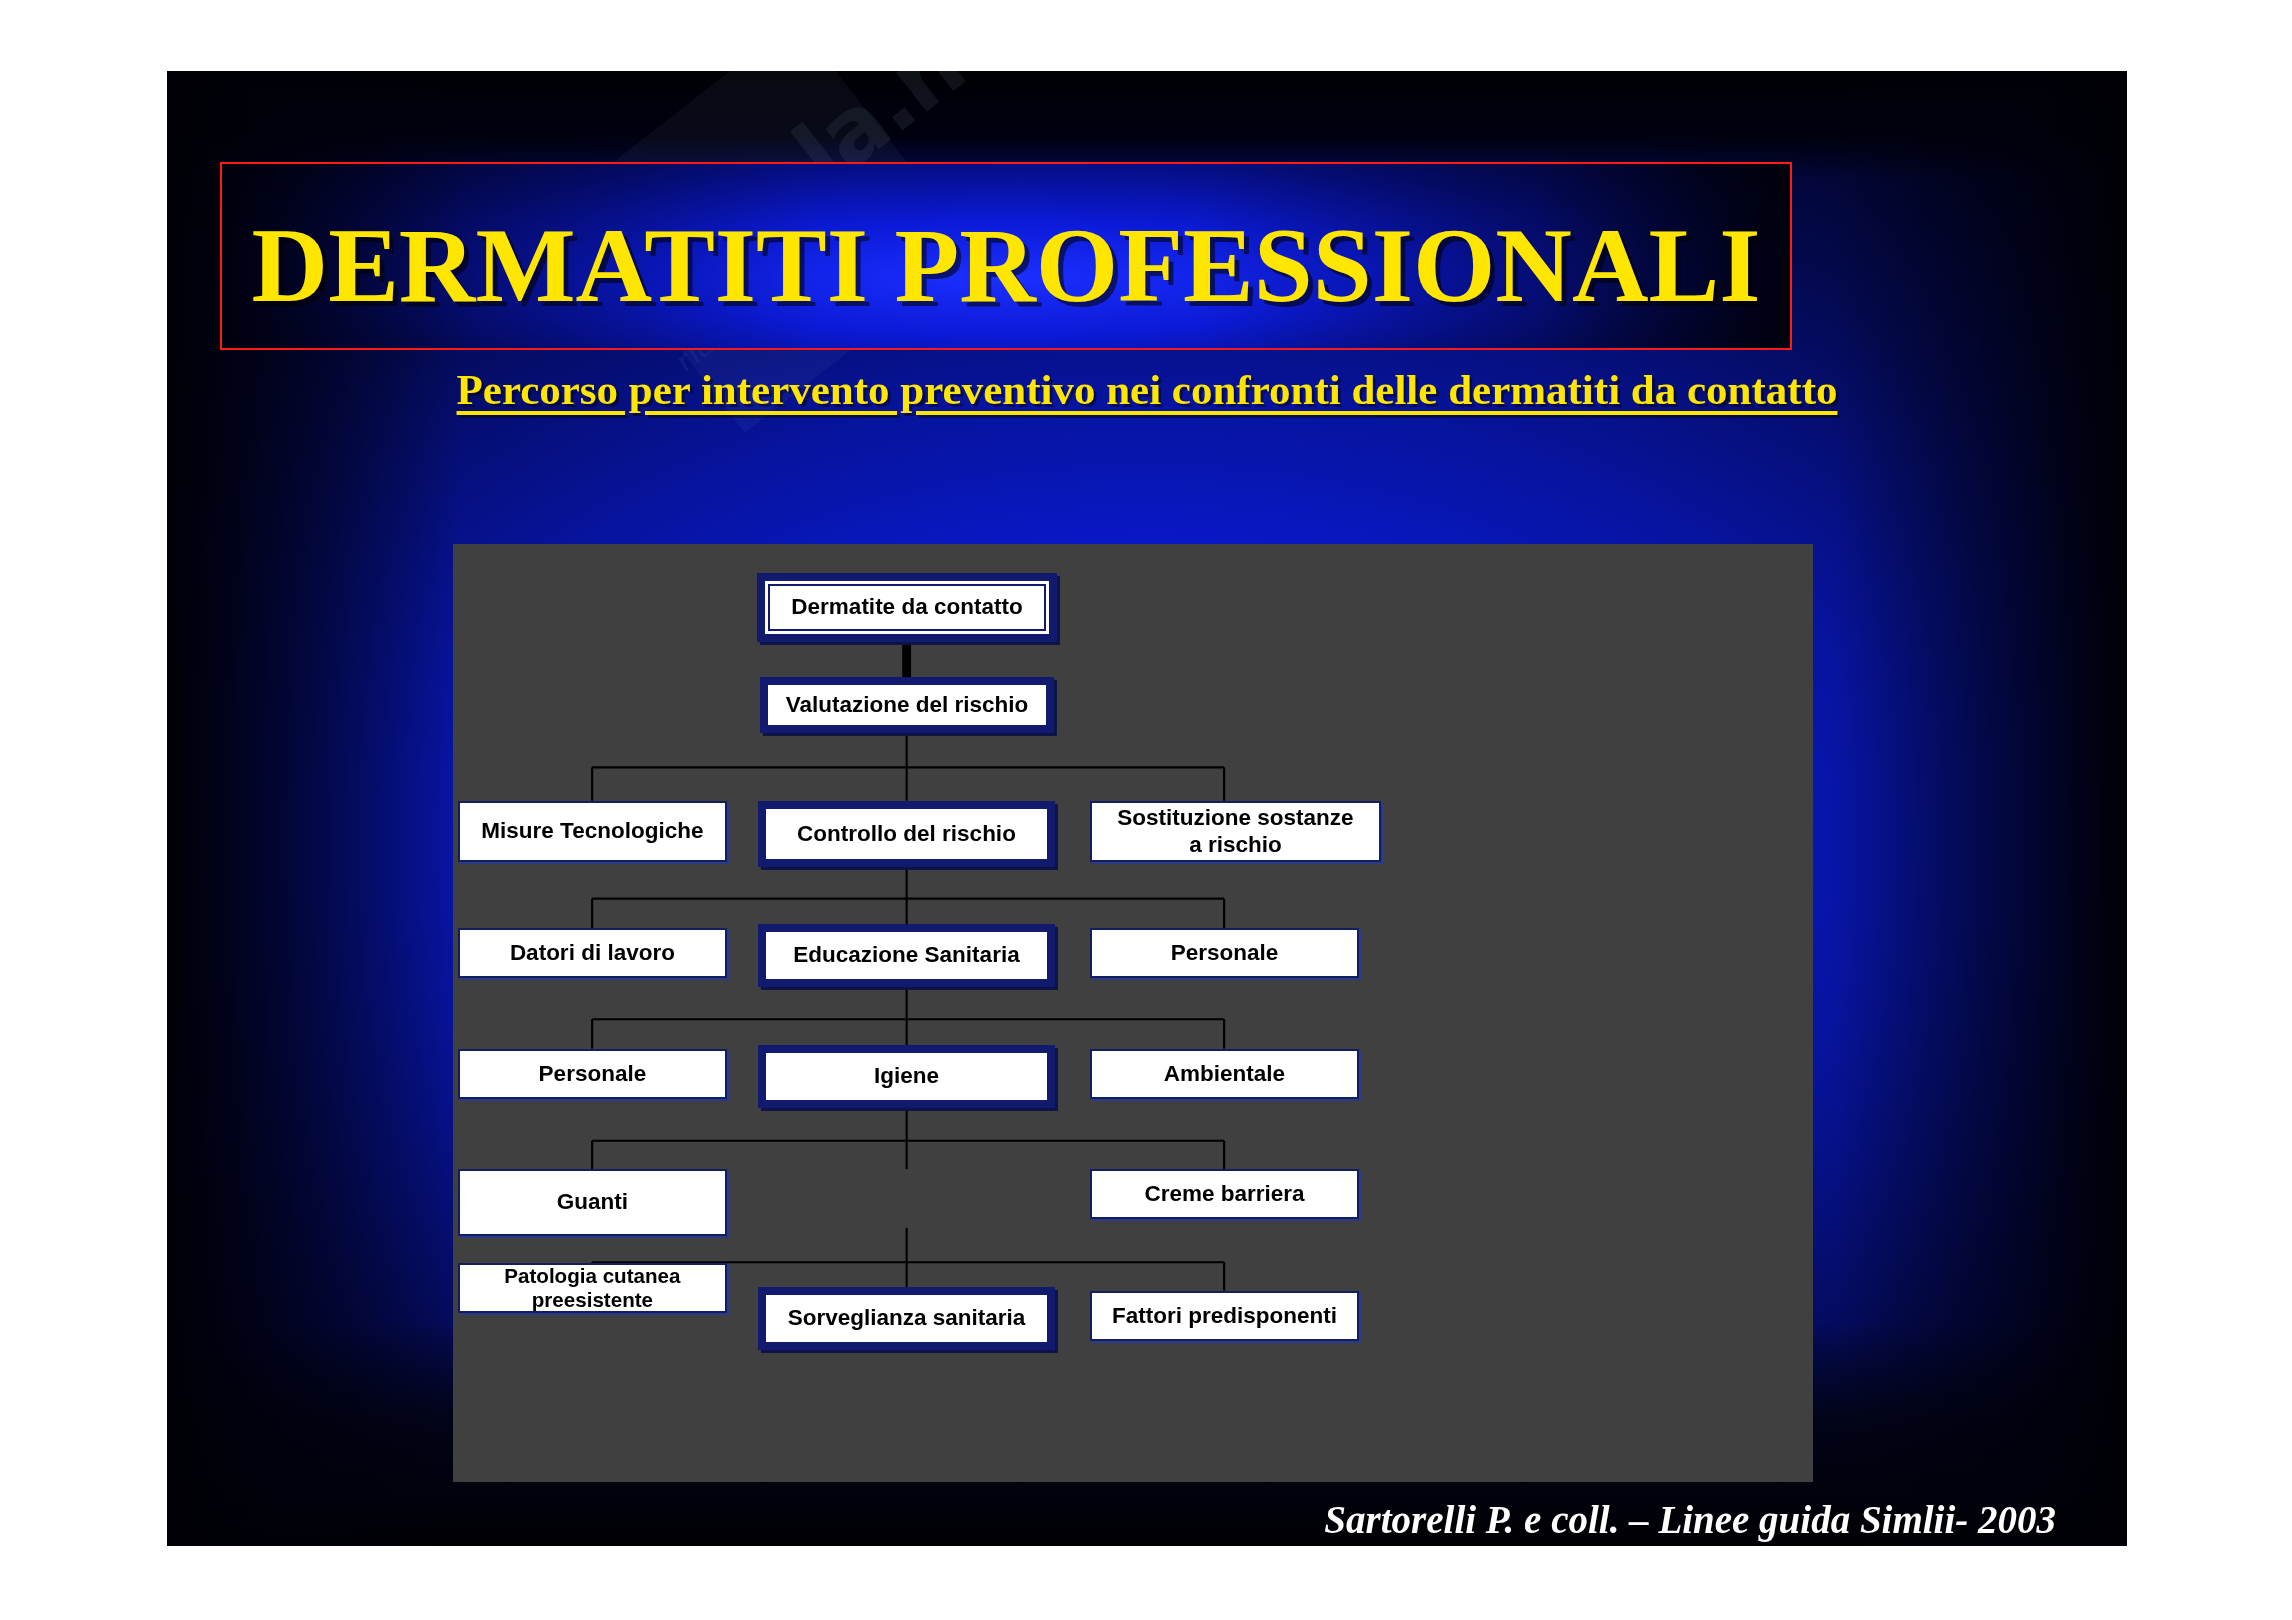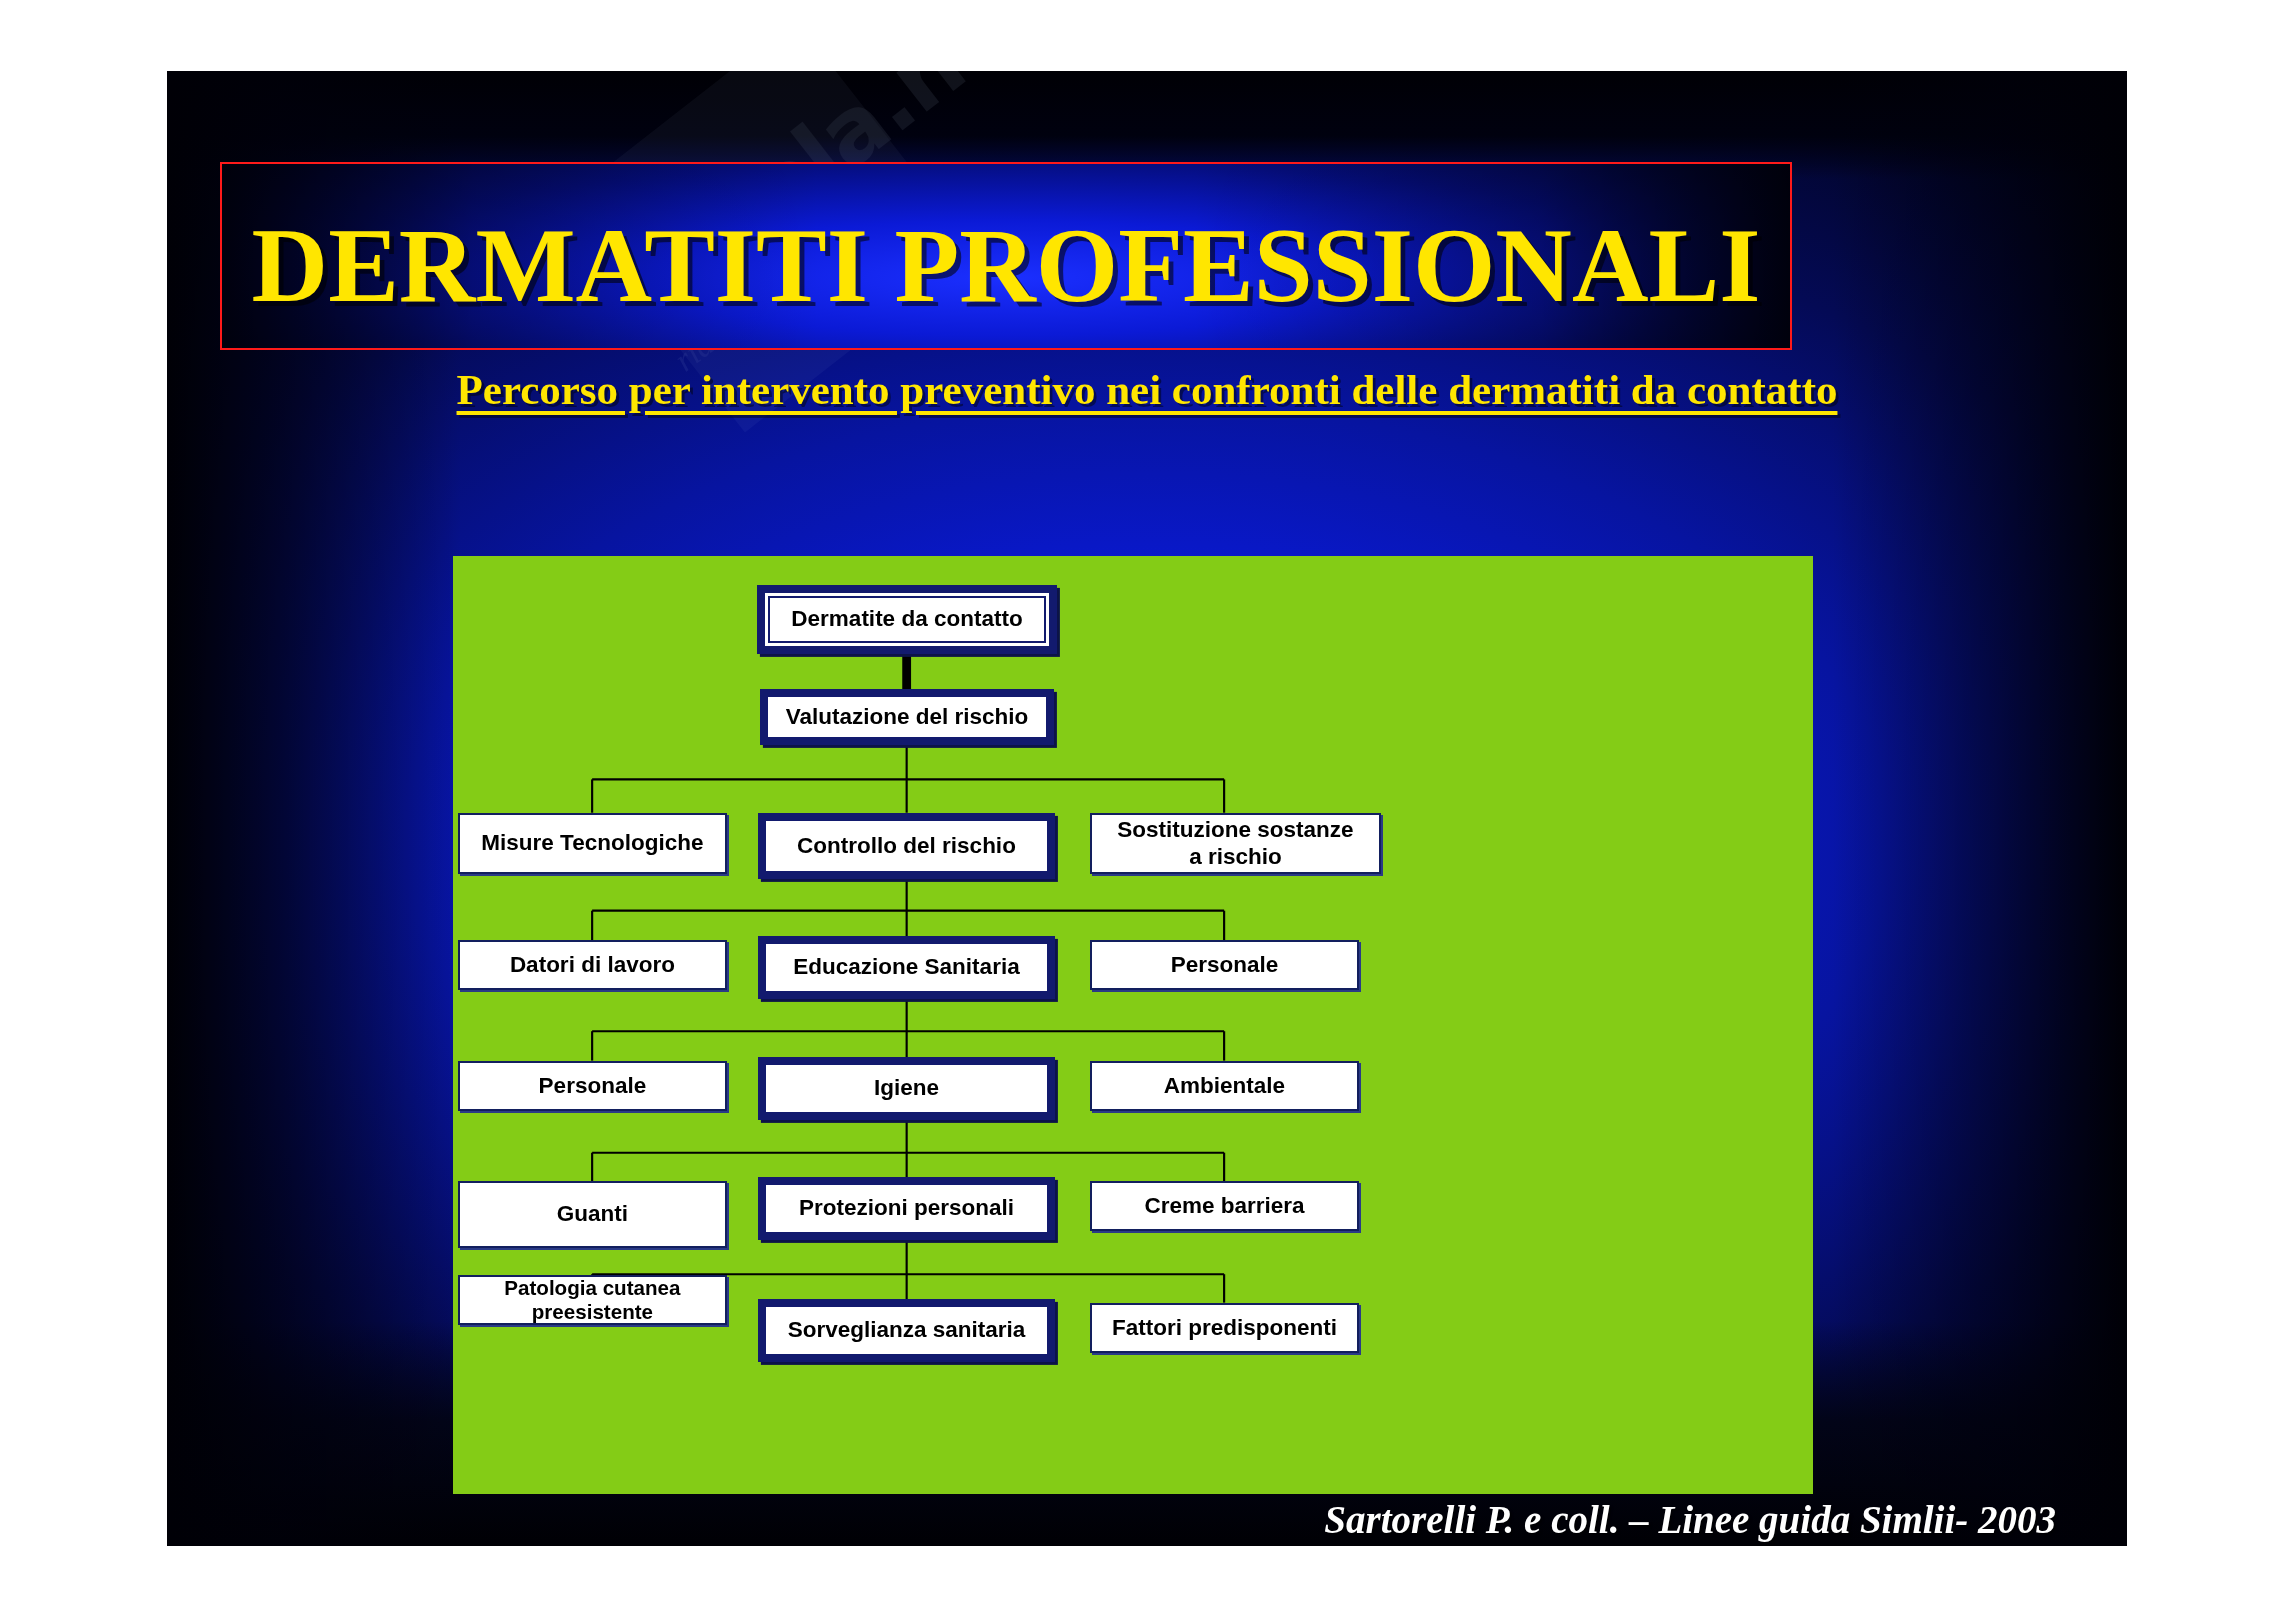--- a/index.html
+++ b/index.html
@@ -80,22 +80,21 @@
     font-family:"Liberation Serif","DejaVu Serif",serif;
     font-weight:700;font-size:43px;color:#ffe600;
     text-decoration:underline;text-underline-offset:6.9px;
     text-shadow:2.9px 2.9px 0 rgba(0,0,0,.45);
     white-space:nowrap;
   }
 
   
   #panel{
     position:absolute;left:286px;top:473px;width:1360px;height:938px;
-    background:#84cc16;
-    margin-top:12px;
+    background:#404040;
   }
   #panel-inner{position:absolute;inset:0;}
 
   
   #wires{position:absolute;inset:0;}
 
   
   .node{
     position:absolute;box-sizing:border-box;
     display:flex;align-items:center;justify-content:center;
@@ -218,23 +217,20 @@
       <div class="node main" style="left:305px;top:501px;width:297px;height:63px;">
         <span class="lbl">Igiene</span>
       </div>
       <div class="node thin" style="left:637px;top:505px;width:269px;height:50px;">
         <span class="lbl">Ambientale</span>
       </div>
 
       <div class="node thin" style="left:4.9px;top:625px;width:269px;height:67px;">
         <span class="lbl">Guanti</span>
       </div>
-      <div class="node main" style="left:305px;top:621px;width:297px;height:63px;">
-        <span class="lbl">Protezioni personali</span>
-      </div>
       <div class="node thin" style="left:637px;top:625px;width:269px;height:50px;">
         <span class="lbl">Creme barriera</span>
       </div>
 
       <div class="node thin" style="left:4.9px;top:719px;width:269px;height:50px;font-size:20.6px;">
         <span class="lbl">Patologia cutanea preesistente</span>
       </div>
       <div class="node main" style="left:305px;top:743px;width:297px;height:63px;">
         <span class="lbl">Sorveglianza sanitaria</span>
       </div>

